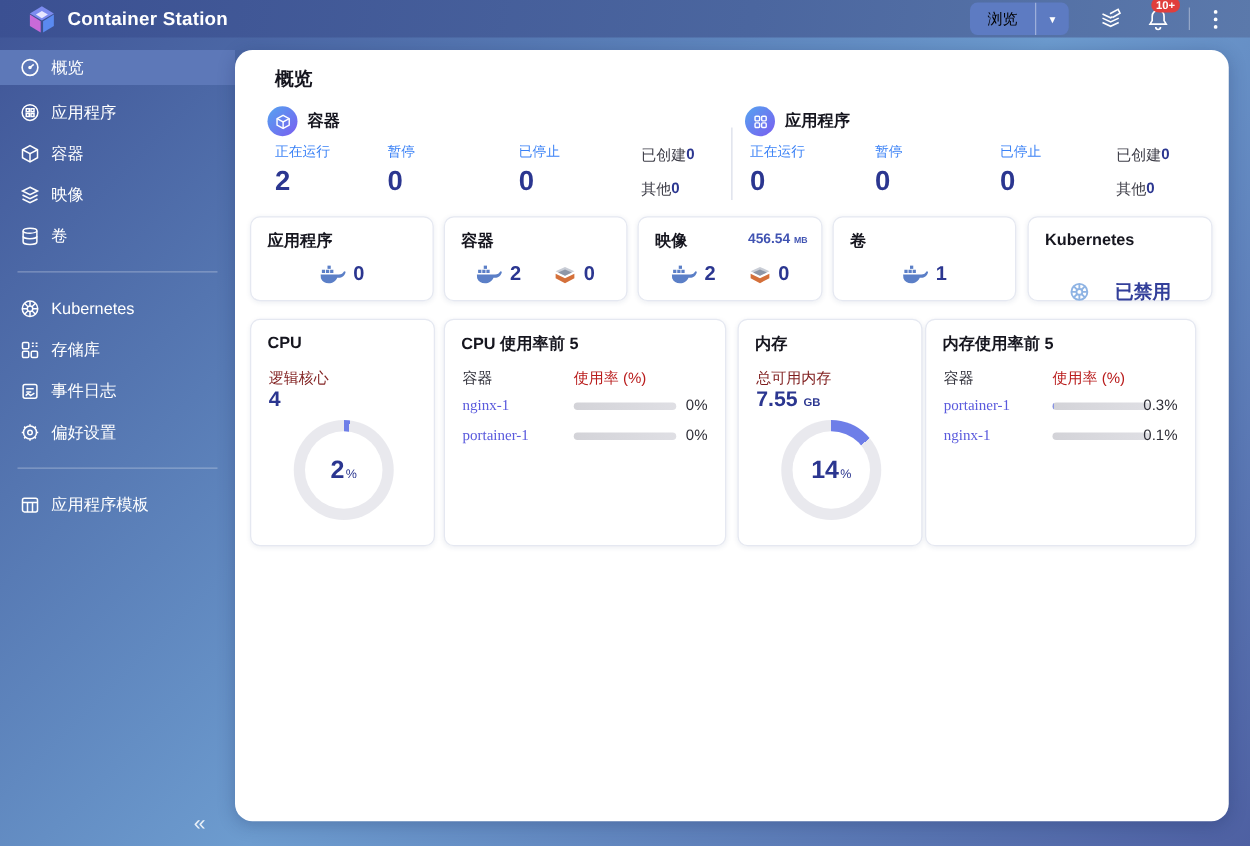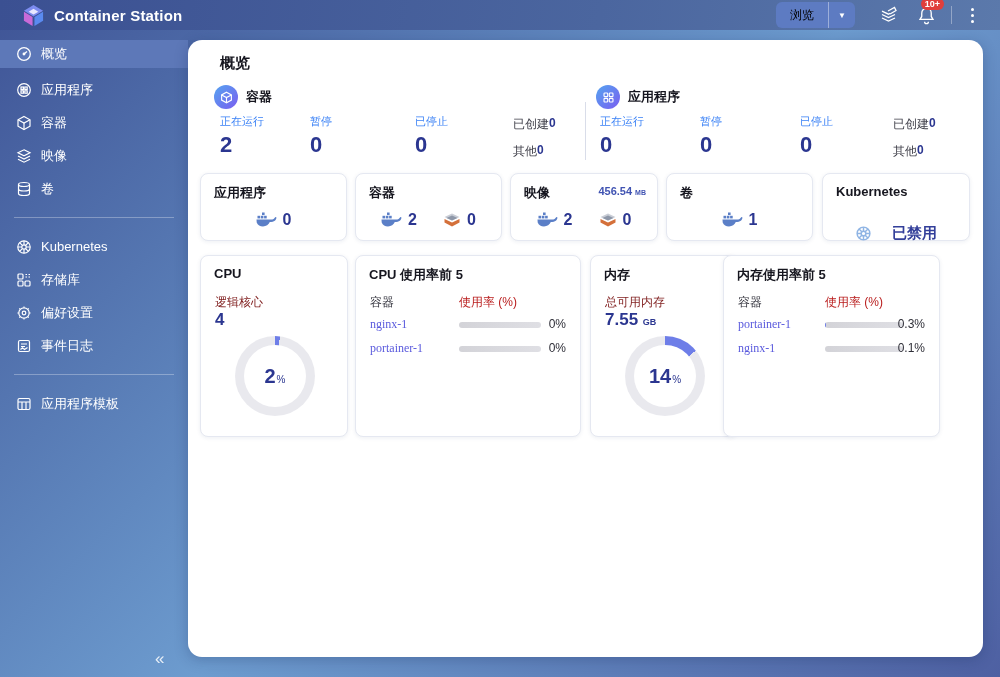--- a/index.html
+++ b/index.html
@@ -196,36 +196,36 @@
           <rect x="2" y="9" width="5" height="5" rx="1"></rect>
           <rect x="9" y="9" width="5" height="5" rx="1"></rect>
           <path d="M9.5 2.5 h1.5 M12.5 2.5 h1.5 M9.5 5 h1.5 M12.5 5 h1.5"></path>
         </svg>
     </span>
     <span class="si-label">存储库</span>
   </div>
   <div class="side-item">
     <span class="si-icon">
       <svg width="16" height="16" viewBox="0 0 16 16" fill="none" stroke="#fff" stroke-width="1.2">
+          <rect x="2.5" y="2.5" width="11" height="11" rx="1.5"></rect>
+          <path d="M5 6 H11 M5 8.5 H9"></path>
+          <path d="M4.5 11.5 L6.5 9.8 L8.5 11.5 L11.5 9.5"></path>
+        </svg>
+    </span>
+    <span class="si-label">事件日志</span>
+  </div>
+  <div class="side-item">
+    <span class="si-icon">
+      <svg width="16" height="16" viewBox="0 0 16 16" fill="none" stroke="#fff" stroke-width="1.2">
           <circle cx="8" cy="8" r="5.2"></circle>
           <circle cx="8" cy="8" r="1.8"></circle>
           <path d="M8 1.4 V2.8 M8 13.2 V14.6 M1.4 8 H2.8 M13.2 8 H14.6 M3.3 3.3 L4.3 4.3 M11.7 11.7 L12.7 12.7 M12.7 3.3 L11.7 4.3 M4.3 11.7 L3.3 12.7"></path>
         </svg>
     </span>
     <span class="si-label">偏好设置</span>
-  </div>
-  <div class="side-item">
-    <span class="si-icon">
-      <svg width="16" height="16" viewBox="0 0 16 16" fill="none" stroke="#fff" stroke-width="1.2">
-          <rect x="2.5" y="2.5" width="11" height="11" rx="1.5"></rect>
-          <path d="M5 6 H11 M5 8.5 H9"></path>
-          <path d="M4.5 11.5 L6.5 9.8 L8.5 11.5 L11.5 9.5"></path>
-        </svg>
-    </span>
-    <span class="si-label">事件日志</span>
   </div>
 
   <div class="side-div"></div>
 
   <div class="side-item">
     <span class="si-icon">
       <svg width="16" height="16" viewBox="0 0 16 16" fill="none" stroke="#fff" stroke-width="1.2">
           <rect x="2" y="2.5" width="12" height="11" rx="1.5"></rect>
           <path d="M2 6 H14 M6 6 V13.5 M10 6 V13.5"></path>
         </svg>
@@ -440,21 +440,21 @@
     <div class="sub-label">总可用内存</div>
     <div class="sub-value"><span>7.55</span> <span class="sub-unit">GB</span></div>
     <div class="donut" style="background: conic-gradient(rgb(110, 126, 232) 0deg, rgb(110, 126, 232) 14%, rgb(233, 233, 238) 14%, rgb(233, 233, 238) 100%);">
       <div class="donut-hole">
         <span class="donut-num">14</span>
         <span class="donut-pct">%</span>
       </div>
     </div>
   </div>
 
-  <div class="card row2" style="left:535px;width:217px">
+  <div class="card row2" style="left:552px;width:217px">
     <div class="card-title">内存使用率前 5</div>
     <div class="tbl-head">
       <span>容器</span>
       <span class="tbl-usage-head" style="left:87px">使用率 (%)</span>
     </div>
     <div class="t-row" style="top:59px">
       <span class="t-name">portainer-1</span>
       <div class="t-bar" style="left:87px;width:78px">
           <div class="t-fill" style="width: 0.3%;"></div>
         </div>

